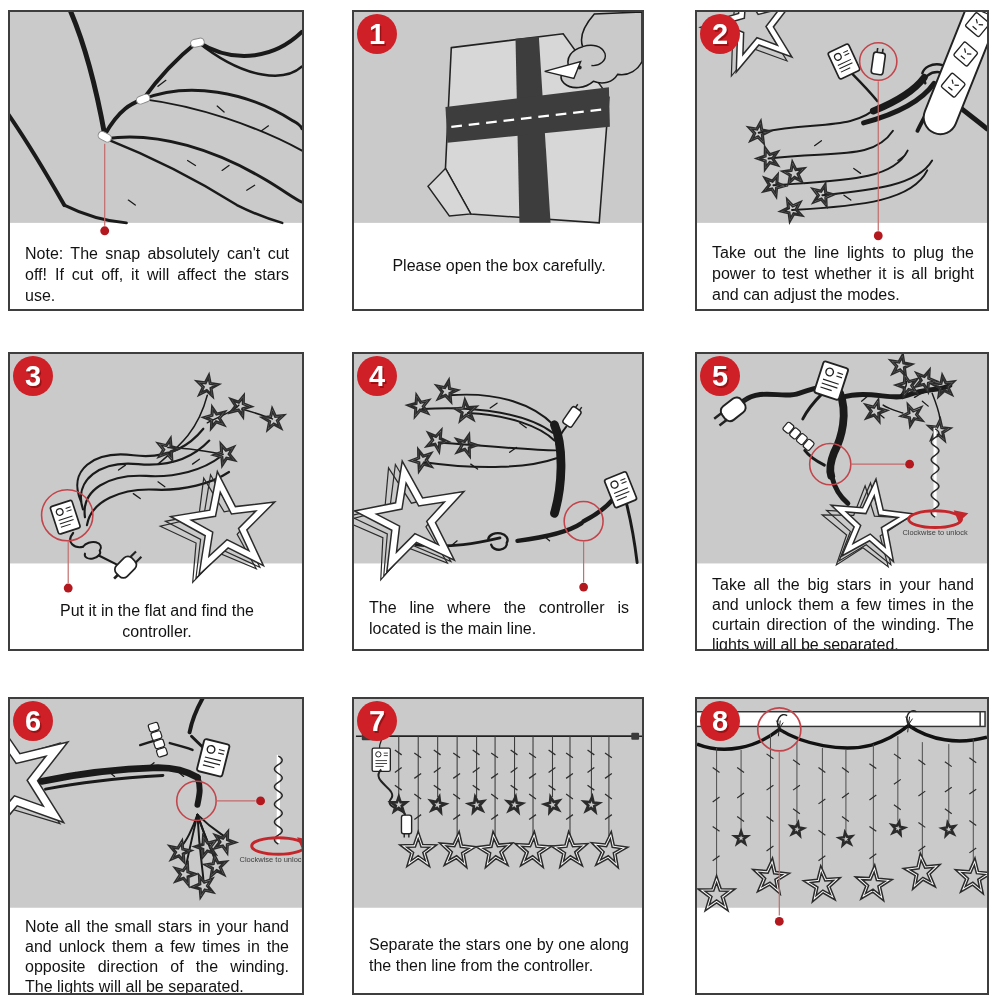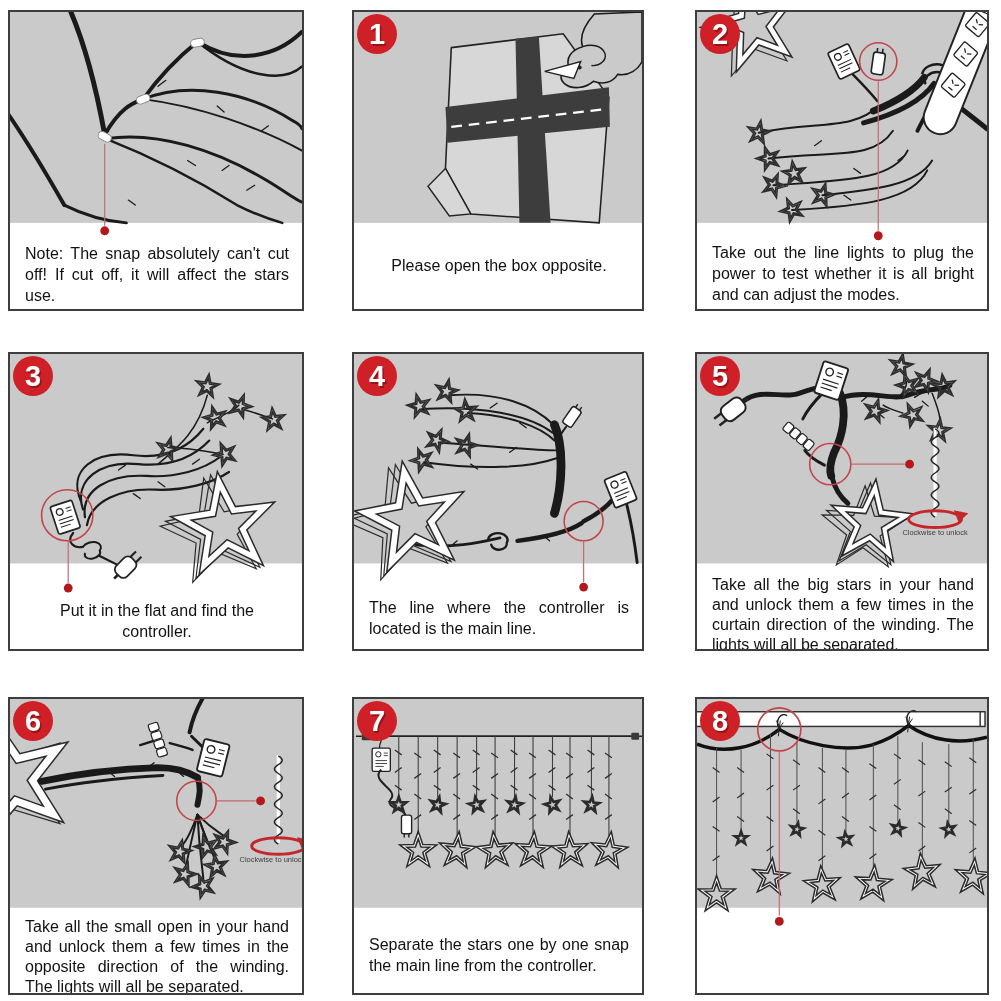--- a/index.html
+++ b/index.html
@@ -102,21 +102,21 @@
       <path d="M100,116 L260,98" stroke="#fff" stroke-width="2.4" stroke-dasharray="11 7" fill="none"></path>
     </g>
     <g>
       <path d="M247,2 C238,12 231,24 235,35 C224,38 217,46 221,56 C213,59 210,67 216,72 C224,79 238,77 246,70 C256,74 266,71 271,63 C283,65 292,58 296,50 L296,0 Z" fill="#cacaca" stroke="#1a1a1a" stroke-width="1.6"></path>
       <path d="M235,35 C245,32 255,34 258,42 C260,49 252,55 244,54" fill="#cacaca" stroke="#1a1a1a" stroke-width="1.4"></path>
       <polygon points="196,60 233,50 226,67" fill="#fff" stroke="#222" stroke-width="1.4"></polygon>
       <circle cx="232" cy="56" r="2" fill="#222"></circle>
     </g>
   </svg>
   <div class="badge">1</div>
-  <div class="caption t2">Please open the box opposite.</div>
+  <div class="caption t2">Please open the box carefully.</div>
 </div>
 
 <div class="panel c3 r1">
   <svg class="art" viewBox="0 0 296 300" preserveAspectRatio="none">
     <rect x="0" y="0" width="296" height="213" fill="#cacaca"></rect>
     <use href="#starln" transform="translate(53,18) scale(0.5) rotate(-15)"></use>
     <use href="#star" transform="translate(58,14) scale(0.5) rotate(-15)"></use>
     <g fill="none" stroke="#1a1a1a" stroke-linecap="round">
       <path d="M63,122 C120,110 160,120 185,95" stroke-width="2"></path>
       <path d="M73,148 C140,140 180,150 200,120" stroke-width="2"></path>
@@ -316,21 +316,21 @@
     </g>
     <g>
       <circle cx="189" cy="104" r="20" fill="none" stroke="#c2454b" stroke-width="1.6"></circle>
       <path d="M209,104 H249" stroke="#c46a6a" stroke-width="1.2"></path>
       <circle cx="254" cy="104" r="4.5" fill="#b2181d"></circle>
     </g>
     <use href="#coil" transform="translate(272,102)"></use>
     <text class="unlock-label" x="266" y="166" text-anchor="middle">Clockwise to unlock</text>
   </svg>
   <div class="badge">6</div>
-  <div class="caption t7">Take all the small open in your hand and unlock them a few times in the opposite direction of the winding. The lights will all be separated.</div>
+  <div class="caption t7">Note all the small stars in your hand and unlock them a few times in the opposite direction of the winding. The lights will all be separated.</div>
 </div>
 
 <div class="panel c2 r3">
   <svg class="art" viewBox="0 0 296 300" preserveAspectRatio="none">
     <rect x="0" y="0" width="296" height="213" fill="#cacaca"></rect>
     <path d="M14,38 H291" stroke="#222" stroke-width="1.8" fill="none"></path>
     <rect x="8" y="34" width="12" height="8" rx="1" fill="#3a3a3a"></rect>
     <rect x="285" y="34.5" width="8" height="7" rx="1" fill="#3a3a3a"></rect>
     <path d="M2,38 H8 M293,38 H296" stroke="#222" stroke-width="1.5"></path>
     <path d="M30,38 C27,44 25,50 27,52" stroke="#222" stroke-width="1.4" fill="none"></path>
@@ -356,21 +356,21 @@
     <g>
       <use href="#star" transform="translate(66,155) scale(0.2)"></use>
       <use href="#star" transform="translate(106,155) scale(0.2) rotate(6)"></use>
       <use href="#star" transform="translate(145,155) scale(0.2) rotate(-6)"></use>
       <use href="#star" transform="translate(184,155) scale(0.2) rotate(4)"></use>
       <use href="#star" transform="translate(222,155) scale(0.2) rotate(-4)"></use>
       <use href="#star" transform="translate(262,155) scale(0.2) rotate(7)"></use>
     </g>
   </svg>
   <div class="badge">7</div>
-  <div class="caption t8">Separate the stars one by one snap the main line from the controller.</div>
+  <div class="caption t8">Separate the stars one by one along the then line from the controller.</div>
 </div>
 
 <div class="panel c3 r3">
   <svg class="art" viewBox="0 0 296 300" preserveAspectRatio="none">
     <rect x="0" y="0" width="296" height="213" fill="#cacaca"></rect>
     <rect x="-4" y="13" width="298" height="15" fill="#fff" stroke="#333" stroke-width="1.5"></rect>
     <path d="M289,13 V28" stroke="#333" stroke-width="1.5"></path>
     <path d="M0,46 C28,57 60,50 84,31 C108,46 148,55 178,47 C192,43 206,35 216,27 C238,42 266,47 296,39" stroke="#111" stroke-width="3.5" fill="none"></path>
     <g fill="none" stroke="#222">
       <path d="M84,31 C79,21 86,13 92,17" stroke-width="1.5"></path>

